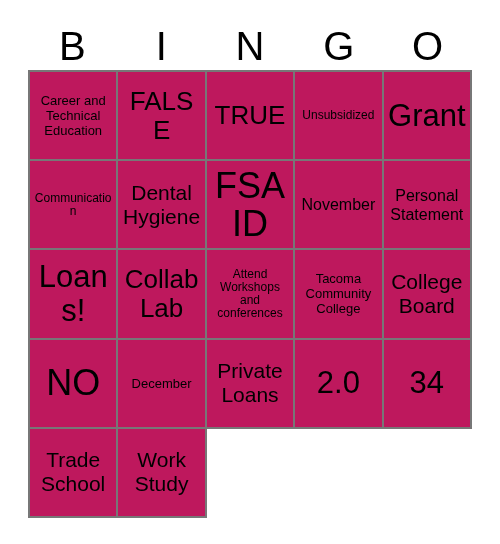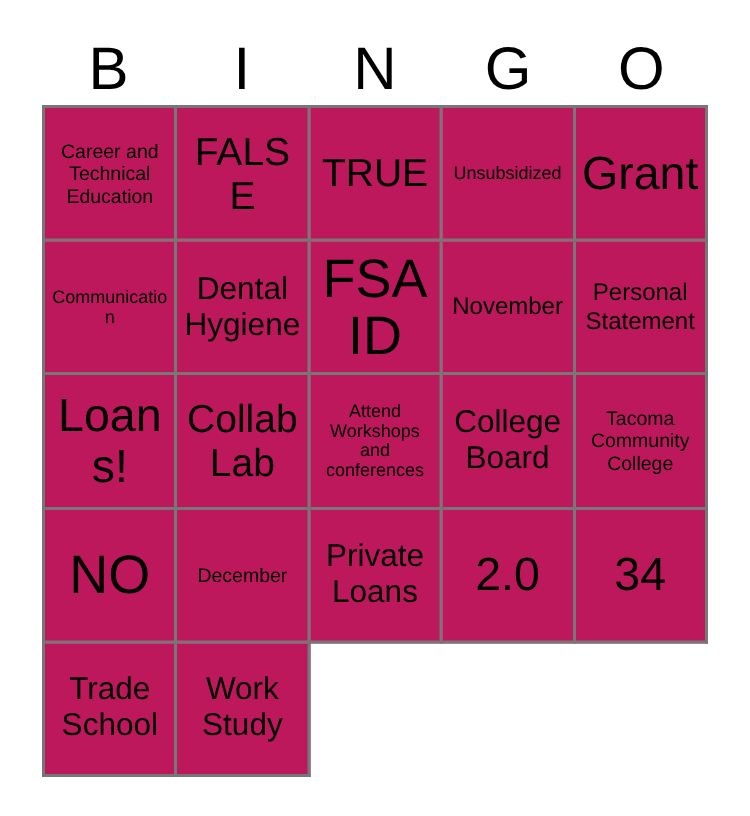--- a/index.html
+++ b/index.html
@@ -142,24 +142,24 @@
       <span class="cell-text fs-xxl">Loans!</span>
     </div>
     <div class="bingo-cell">
       <span class="cell-text fs-xl">Collab Lab</span>
     </div>
     <div class="bingo-cell">
       <span class="cell-text fs-xs">Attend Workshops and conferences</span>
     </div>
 
     <div class="bingo-cell">
-      <span class="cell-text fs-lg">College Board</span>
+      <span class="cell-text fs-sm">Tacoma Community College</span>
     </div>
     <div class="bingo-cell">
-      <span class="cell-text fs-sm">Tacoma Community College</span>
+      <span class="cell-text fs-lg">College Board</span>
     </div>
     <div class="bingo-cell">
       <span class="cell-text fs-huge">NO</span>
     </div>
     <div class="bingo-cell">
       <span class="cell-text fs-sm">December</span>
     </div>
 
     <div class="bingo-cell">
       <span class="cell-text fs-lg">Private Loans</span>

